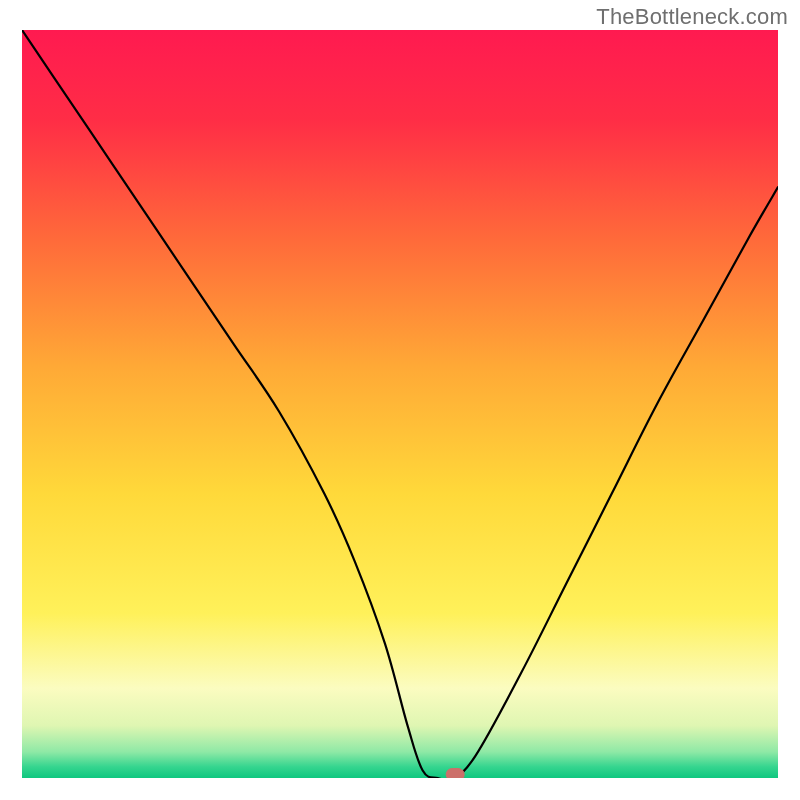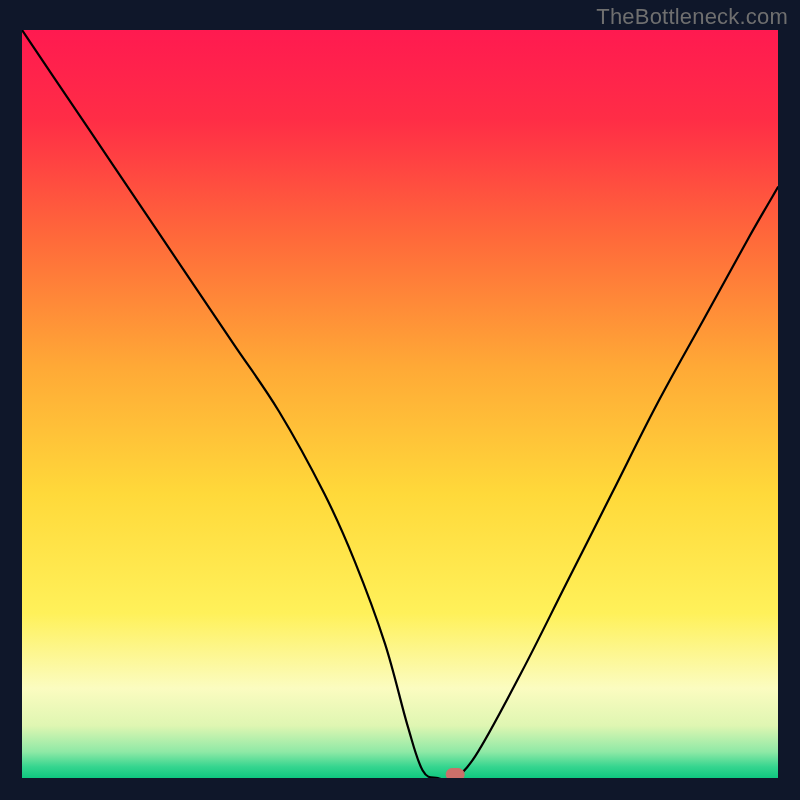--- a/index.html
+++ b/index.html
@@ -8,21 +8,21 @@
     width: 800px;
     height: 800px;
     background: #000;
     overflow: hidden;
     font-family: Arial, Helvetica, sans-serif;
   }
   .frame {
     position: relative;
     width: 800px;
     height: 800px;
-    background: #0f172a;
+    background: #ffffff;
   }
   .watermark {
     position: absolute;
     top: 4px;
     right: 12px;
     color: #6f6f6f;
     font-size: 22px;
     font-weight: 500;
     letter-spacing: 0.2px;
     z-index: 10;

